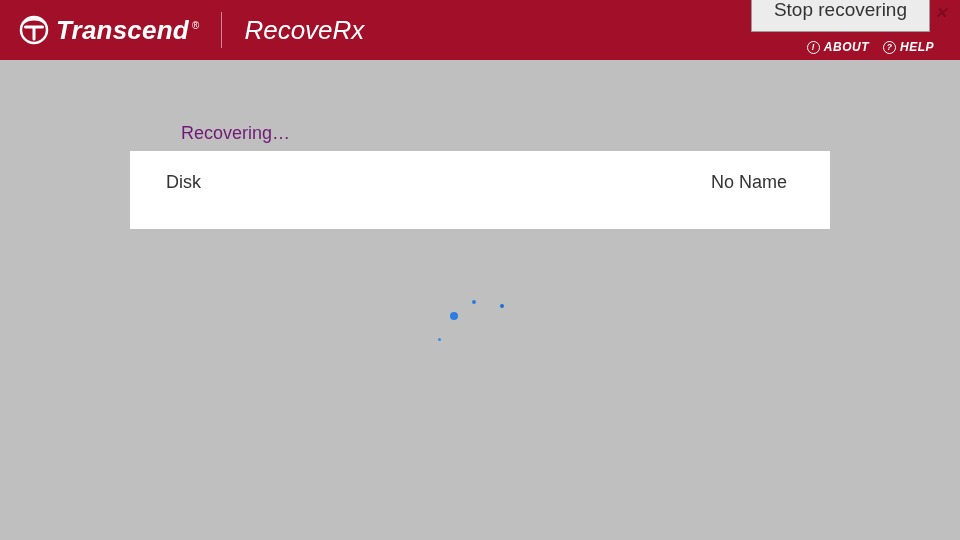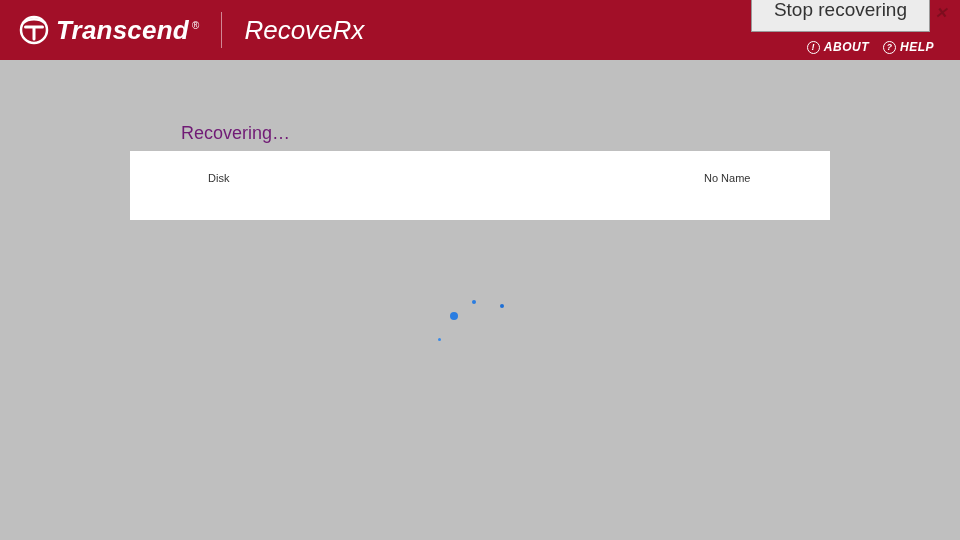--- a/index.html
+++ b/index.html
@@ -97,28 +97,27 @@
     background: #fff;
     position: absolute;
     left: 130px;
     top: 91px;
     width: 700px;
     padding: 14px 36px 14px 36px;
   }
   .row {
     display: flex;
     justify-content: space-between;
-    font-size: 11px;
+    font-size: 18px;
     color: #333;
     padding: 7px 0;
-    margin-left: 42px;
   }
   .row.first { padding-bottom: 22px; }
   .row .label { }
-  .row .value { min-width: 90px; text-align: left; }
+  .row .value { min-width: 90px; text-align: center; }
 
   .spinner {
     position: absolute;
     left: 460px;
     top: 260px;
   }
   .dot {
     position: absolute;
     border-radius: 50%;
     background: #2a7de1;

